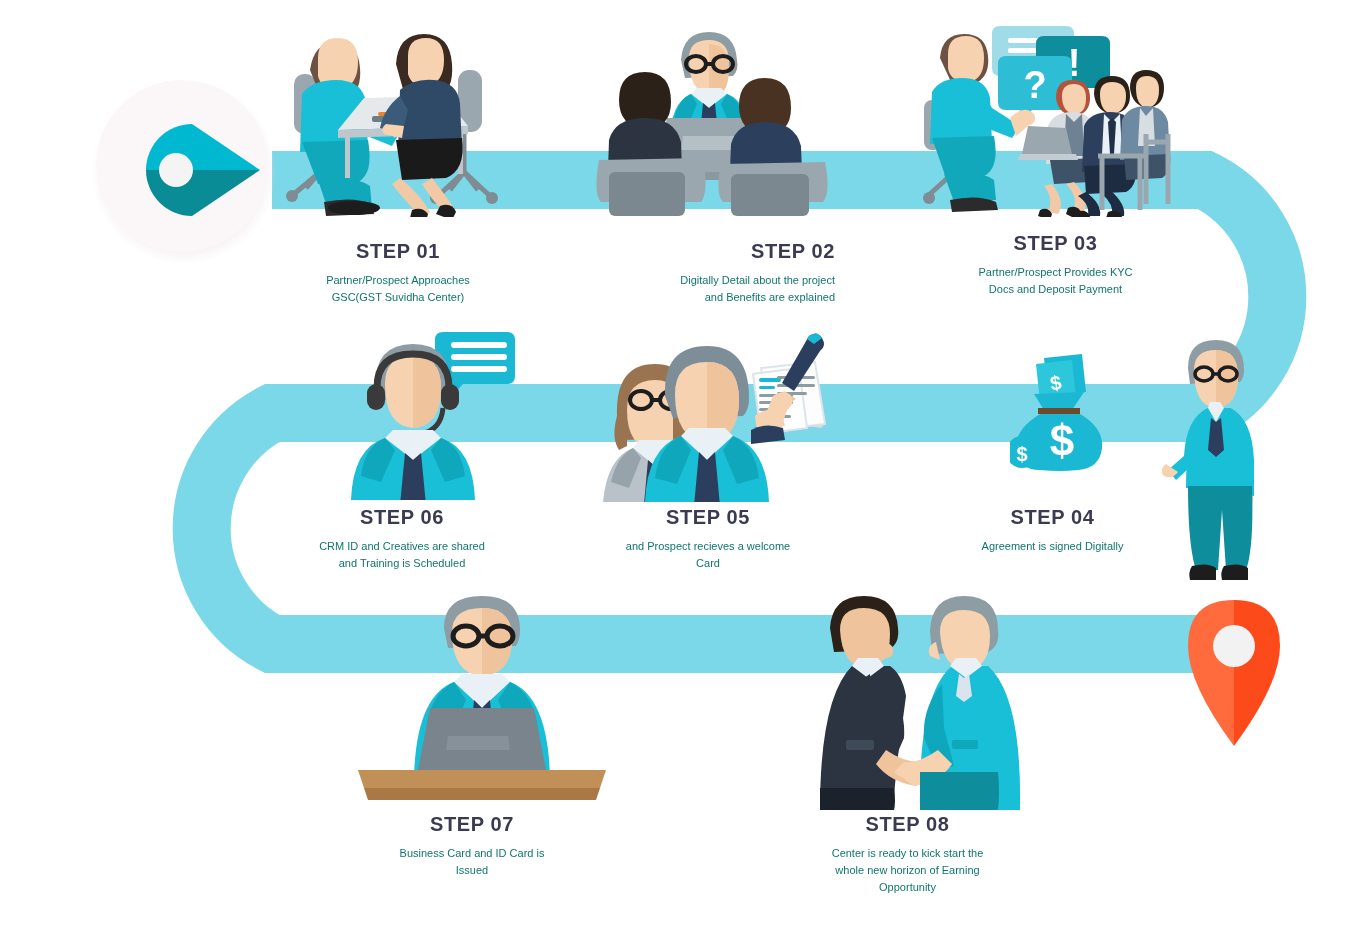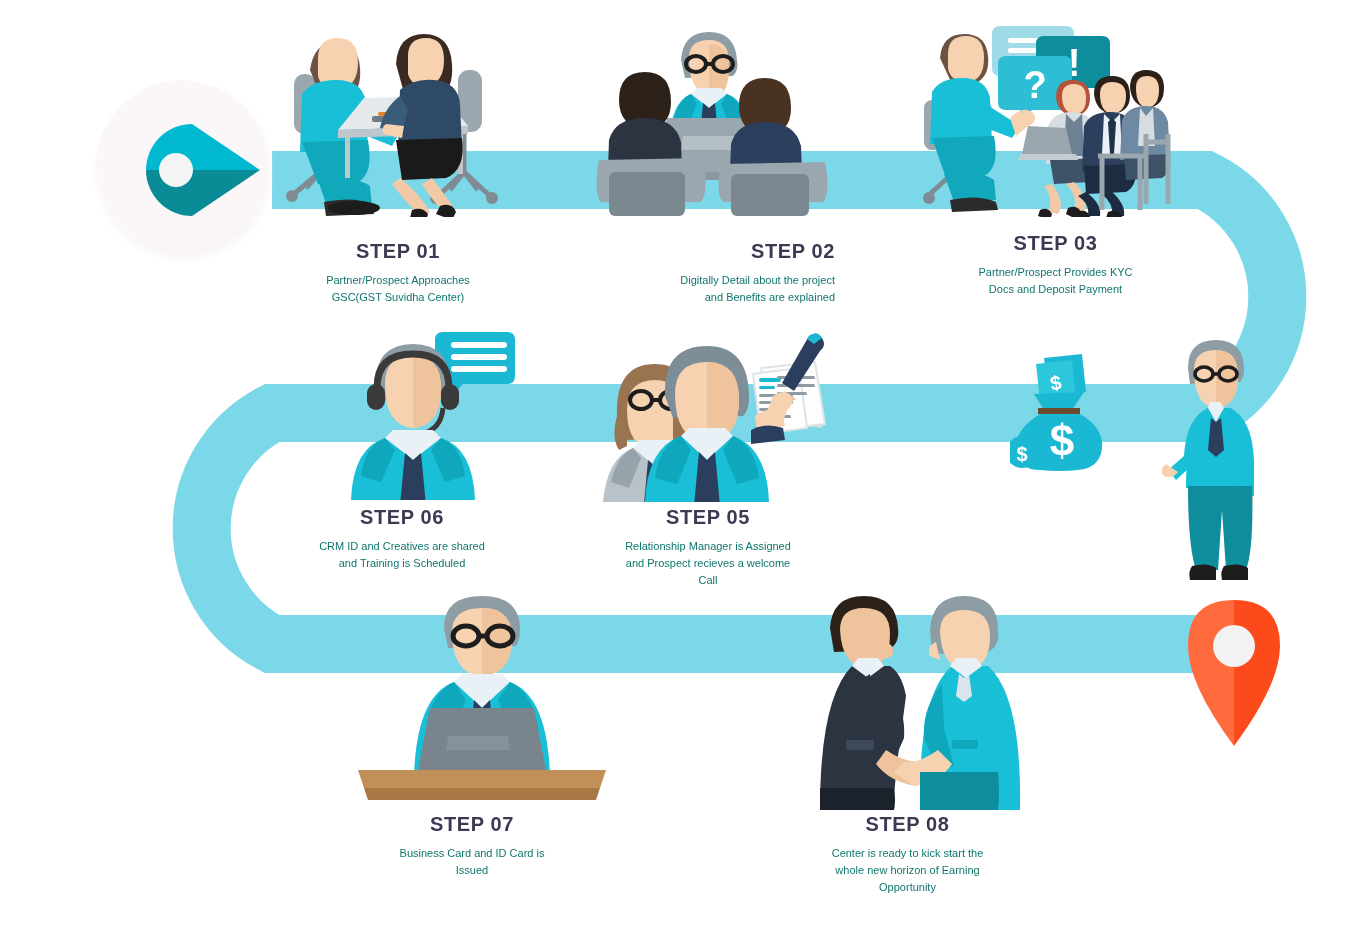--- a/index.html
+++ b/index.html
@@ -433,27 +433,32 @@
   </div>
 
   <div class="step" style="left:918px; top:232px; width:275px;">
     <div class="step-title">STEP 03</div>
     <div class="step-desc">
       <div>Partner/Prospect Provides KYC</div>
       <div>Docs and Deposit Payment</div>
     </div>
   </div>
 
+  <div class="step" style="left:915px; top:506px; width:275px;">
+    <div class="step-title">STEP 04</div>
+    <div class="step-desc">
+      <div>Agreement is signed Digitally</div>
+    </div>
+  </div>
 
   <div class="step" style="left:568px; top:506px; width:280px;">
     <div class="step-title">STEP 05</div>
     <div class="step-desc">
-      <div>Relationship Manager is Assigned</div>
       <div>and Prospect recieves a welcome</div>
-      <div>Call</div>
+      <div>Card</div>
     </div>
   </div>
 
   <div class="step" style="left:262px; top:506px; width:280px;">
     <div class="step-title">STEP 06</div>
     <div class="step-desc">
       <div>CRM ID and Creatives are shared</div>
       <div>and Training is Scheduled</div>
     </div>
   </div>

